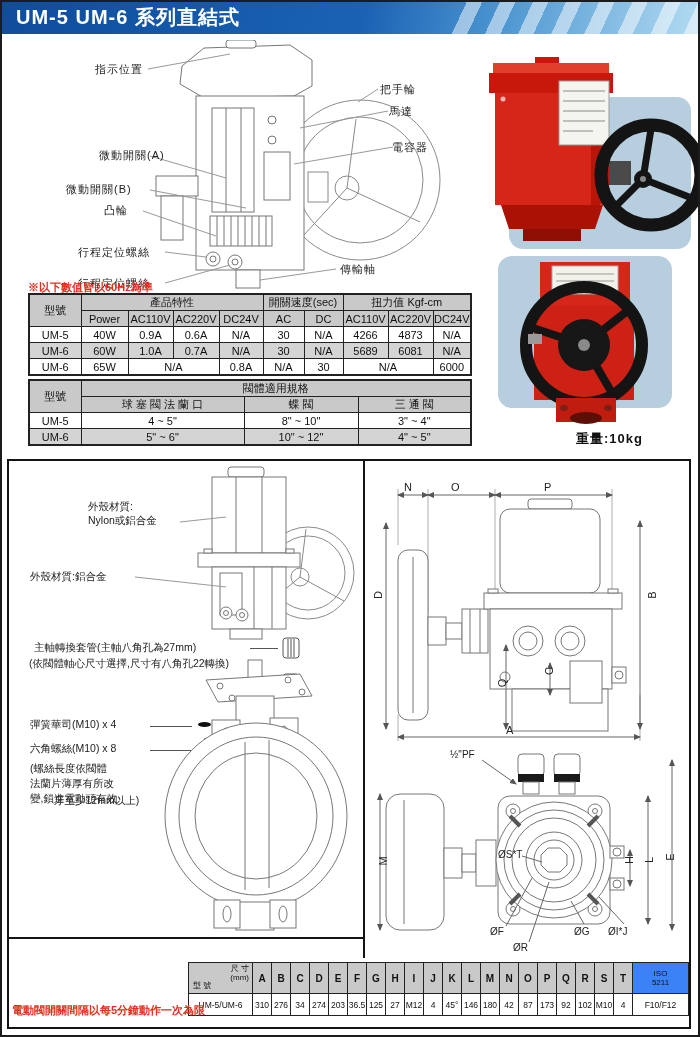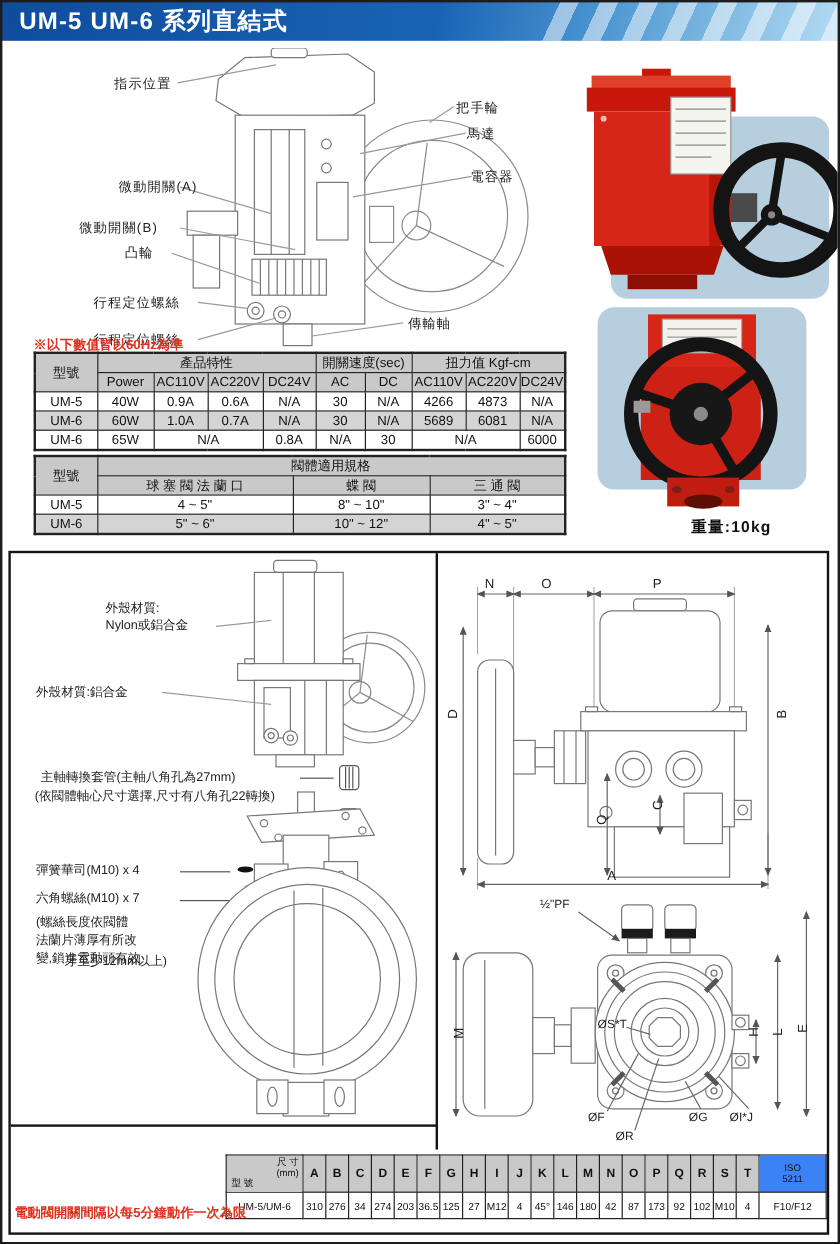--- a/index.html
+++ b/index.html
@@ -315,21 +315,21 @@
       <rect x="1" y="2" width="16" height="20" rx="3" fill="#fff" stroke="#555"></rect>
       <line x1="6" y1="3" x2="6" y2="21" stroke="#555"></line>
         <line x1="9" y1="3" x2="9" y2="21" stroke="#555"></line>
         <line x1="12" y1="3" x2="12" y2="21" stroke="#555"></line>
     </svg>
 
     <div class="s-lbl" style="left:21px;top:257px;">彈簧華司(M10) x 4</div>
     <div class="dash" style="left:141px;top:265px;width:42px;"></div>
     <div class="washer-icon" style="left:189px;top:261px;"></div>
 
-    <div class="s-lbl" style="left:21px;top:281px;">六角螺絲(M10) x 7</div>
+    <div class="s-lbl" style="left:21px;top:281px;">六角螺絲(M10) x 8</div>
     <div class="dash" style="left:141px;top:289px;width:42px;"></div>
     <svg class="abs" style="left:191px;top:277px;" width="12" height="18" viewBox="0 0 12 18">
       <rect x="4.5" y="0" width="3" height="13" fill="#111"></rect>
       <rect x="2" y="12" width="8" height="5" rx="1" fill="#111"></rect>
     </svg>
 
     <div class="s-lbl" style="left:21px;top:301px;">(螺絲長度依閥體</div>
     <div class="s-lbl" style="left:21px;top:316px;">法蘭片薄厚有所改</div>
     <div class="s-lbl" style="left:21px;top:331px;">變,鎖進電動頭有效</div>
     <div class="s-lbl" style="left:21px;top:333px;margin-left:24px;">牙至少12mm以上)</div>

